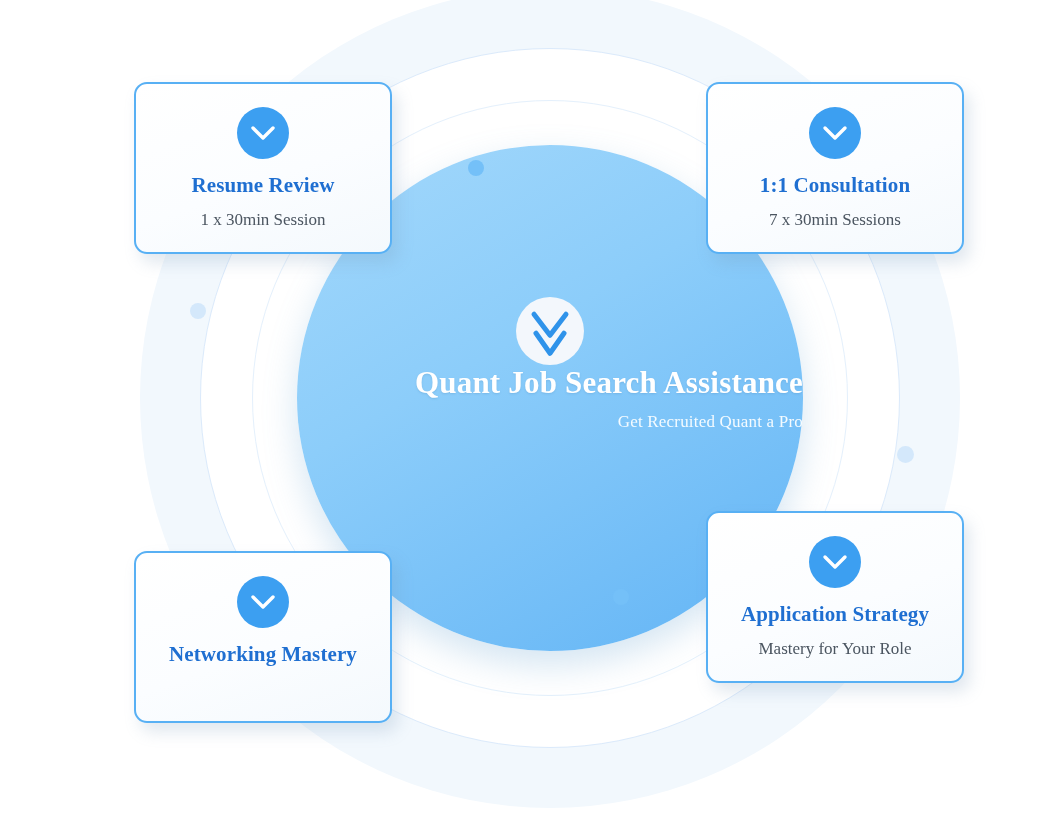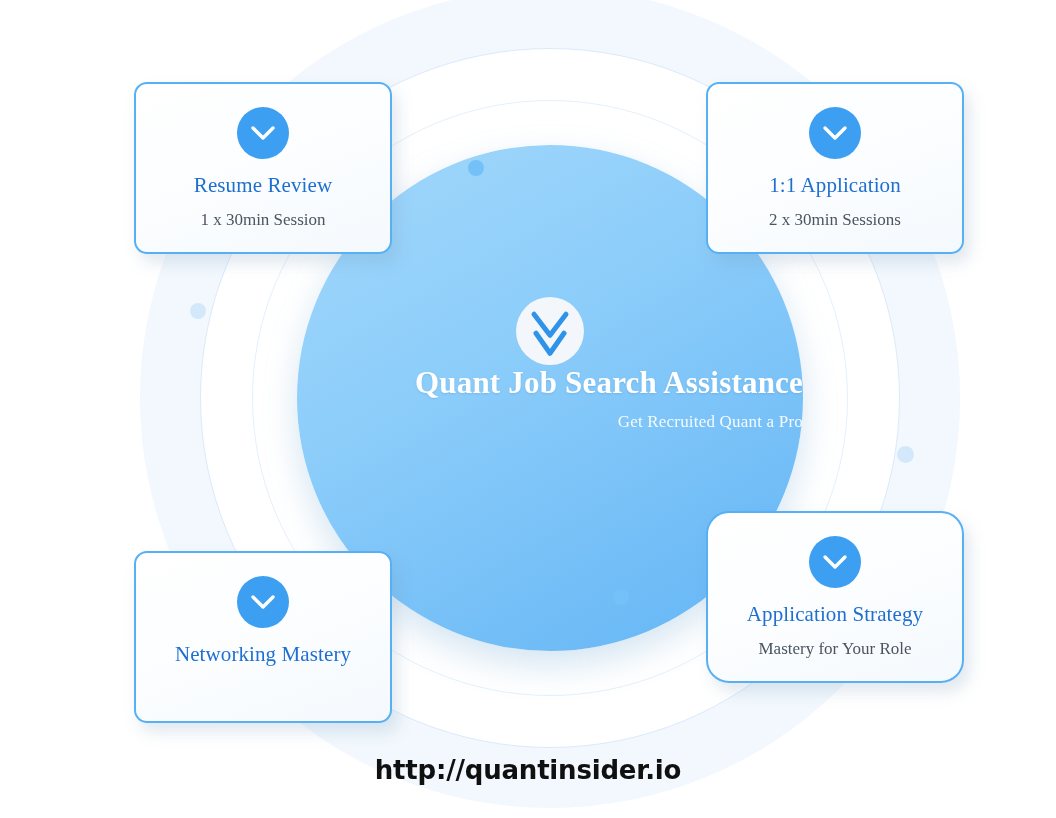--- a/index.html
+++ b/index.html
@@ -126,41 +126,41 @@
     box-sizing: border-box;
     border: 2px solid #58b0f4;
     border-radius: 13px;
     background: linear-gradient(160deg, #ffffff 0%, #fbfdff 55%, #f4f9fd 100%);
     box-shadow: 6px 9px 16px rgba(120, 150, 180, 0.22);
     text-align: center;
   }
   .card-tl { left: 134px; top: 82px; }
   .card-tr { left: 706px; top: 82px; }
   .card-bl { left: 134px; top: 511px; margin-top: 40px; }
-  .card-br { left: 706px; top: 511px; border-radius: 23px; }
+  .card-br { left: 706px; top: 511px; }
 
   .card-icon {
     width: 52px;
     height: 52px;
     border-radius: 50%;
     background: #3c9ff1;
     margin: 23px auto 0 auto;
     position: relative;
   }
   .card-icon svg {
     position: absolute;
     left: 50%;
     top: 50%;
     transform: translate(-50%, -50%);
   }
 
   .card-title {
     color: #1f6fd1;
     font-size: 21px;
-    font-weight: normal;
+    font-weight: bold;
     margin-top: 14px;
     letter-spacing: 0.1px;
   }
   .card-sub {
     color: #4b5560;
     font-size: 17px;
     font-weight: normal;
     margin-top: 12px;
   }
 
@@ -215,22 +215,22 @@
     <div class="card-title">Resume Review</div>
     <div class="card-sub">1 x 30min Session</div>
   </div>
 
   <div class="card card-tr">
     <div class="card-icon">
       <svg width="26" height="16" viewBox="0 0 26 16" fill="none" aria-hidden="true">
         <path d="M3 3 L13 13 L23 3" stroke="#ffffff" stroke-width="3.4" stroke-linecap="round" stroke-linejoin="round" fill="none"></path>
       </svg>
     </div>
-    <div class="card-title">1:1 Application</div>
-    <div class="card-sub">2 x 30min Sessions</div>
+    <div class="card-title">1:1 Consultation</div>
+    <div class="card-sub">7 x 30min Sessions</div>
   </div>
 
   <div class="card card-bl">
     <div class="card-icon">
       <svg width="26" height="16" viewBox="0 0 26 16" fill="none" aria-hidden="true">
         <path d="M3 3 L13 13 L23 3" stroke="#ffffff" stroke-width="3.4" stroke-linecap="round" stroke-linejoin="round" fill="none"></path>
       </svg>
     </div>
     <div class="card-title">Networking Mastery</div>
   </div>
@@ -238,15 +238,14 @@
   <div class="card card-br">
     <div class="card-icon">
       <svg width="26" height="16" viewBox="0 0 26 16" fill="none" aria-hidden="true">
         <path d="M3 3 L13 13 L23 3" stroke="#ffffff" stroke-width="3.4" stroke-linecap="round" stroke-linejoin="round" fill="none"></path>
       </svg>
     </div>
     <div class="card-title">Application Strategy</div>
     <div class="card-sub">Mastery for Your Role</div>
   </div>
 
-  <div class="footer-url">http://quantinsider.io</div>
 
 </div>
 
 </body></html>

